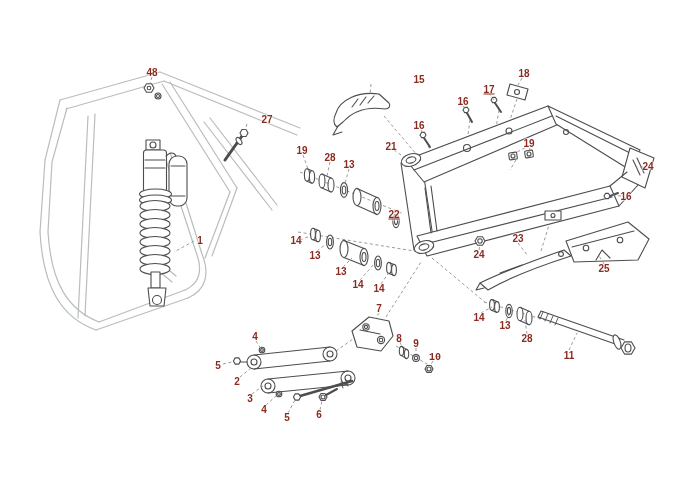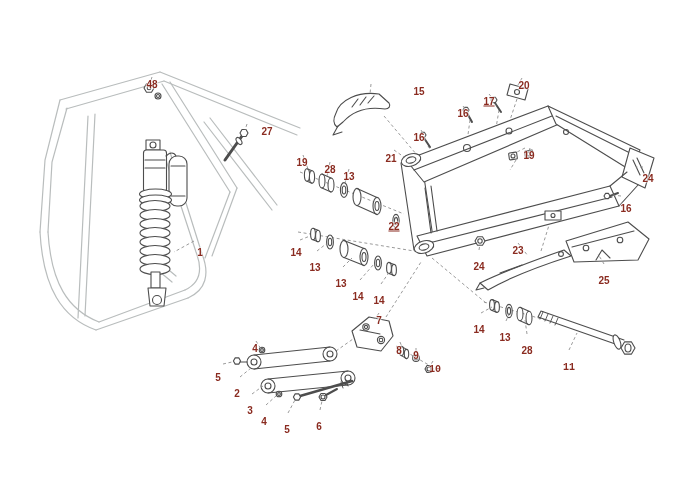--- a/index.html
+++ b/index.html
@@ -9,21 +9,21 @@
     --dash-color:#8f8f8f;
     --bg-color:#ffffff;
   }
   html,body{margin:0;padding:0;background:var(--bg-color);overflow:hidden;}
   #stage{position:relative;width:700px;height:495px;background:var(--bg-color);
          font-family:"Liberation Sans",sans-serif;}
   #diagram-svg{position:absolute;left:0;top:0;}
   .g-frame{stroke:var(--frame-color);fill:none;stroke-width:1.2;stroke-linecap:round;}
   .g-dash{stroke:var(--dash-color);fill:none;stroke-width:0.9;stroke-dasharray:3 2.6;}
   .g-part{stroke:var(--line-color);stroke-width:1.1;stroke-linejoin:round;stroke-linecap:round;}
-  #callout-layer{position:absolute;left:0;top:12px;width:700px;height:357px;pointer-events:none;}
+  #callout-layer{position:absolute;left:0;top:0;width:700px;height:357px;pointer-events:none;}
   .callout{
     position:absolute;transform:translate(-50%,-50%);
     font:bold 10px "Liberation Sans",sans-serif;
     color:var(--callout-color);
     text-shadow:0 0 2px #fff,0 0 2px #fff,0 0 2px #fff;
     white-space:nowrap;
   }
 </style>
 </head>
 <body>
@@ -304,42 +304,42 @@
   </g>
 </svg>
 
 <div id="callout-layer">
       <span class="callout" style="left: 152px; top: 72px;">48</span>
       <span class="callout" style="left: 247px; top: 119px; margin-left: 20px;">27</span>
       <span class="callout" style="left: 200px; top: 240px;">1</span>
       <span class="callout" style="left: 371px; top: 79px; margin-left: 48px;">15</span>
       <span class="callout" style="left: 463px; top: 101px;">16</span>
       <span class="callout" style="left: 489px; top: 89px; text-decoration: underline;">17</span>
-      <span class="callout" style="left: 524px; top: 73px;">20</span>
+      <span class="callout" style="left: 524px; top: 73px;">18</span>
       <span class="callout" style="left: 419px; top: 125px;">16</span>
       <span class="callout" style="left: 529px; top: 143px;">19</span>
       <span class="callout" style="left: 391px; top: 146px;">21</span>
       <span class="callout" style="left: 302px; top: 150px;">19</span>
       <span class="callout" style="left: 330px; top: 157px;">28</span>
       <span class="callout" style="left: 349px; top: 164px;">13</span>
       <span class="callout" style="left: 648px; top: 166px;">24</span>
       <span class="callout" style="left: 626px; top: 196px;">16</span>
       <span class="callout" style="left: 394px; top: 214px; text-decoration: underline;">22</span>
       <span class="callout" style="left: 296px; top: 240px;">14</span>
       <span class="callout" style="left: 315px; top: 255px;">13</span>
       <span class="callout" style="left: 341px; top: 271px;">13</span>
       <span class="callout" style="left: 358px; top: 284px;">14</span>
       <span class="callout" style="left: 379px; top: 288px;">14</span>
       <span class="callout" style="left: 479px; top: 254px;">24</span>
       <span class="callout" style="left: 518px; top: 238px;">23</span>
       <span class="callout" style="left: 604px; top: 268px;">25</span>
       <span class="callout" style="left: 479px; top: 317px;">14</span>
       <span class="callout" style="left: 505px; top: 325px;">13</span>
       <span class="callout" style="left: 527px; top: 338px;">28</span>
-      <span class="callout" style="left: 569px; top: 355px; font-family: Liberation Mono, monospace;">11</span>
+      <span class="callout" style="left: 569px; top: 355px;">11</span>
       <span class="callout" style="left: 379px; top: 308px;">7</span>
       <span class="callout" style="left: 399px; top: 338px;">8</span>
       <span class="callout" style="left: 416px; top: 343px;">9</span>
       <span class="callout" style="left: 435px; top: 357px; font-family: Liberation Mono, monospace;">10</span>
       <span class="callout" style="left: 255px; top: 336px;">4</span>
       <span class="callout" style="left: 218px; top: 365px;">5</span>
       <span class="callout" style="left: 237px; top: 381px;">2</span>
       <span class="callout" style="left: 250px; top: 398px;">3</span>
       <span class="callout" style="left: 264px; top: 409px;">4</span>
       <span class="callout" style="left: 287px; top: 417px;">5</span>

